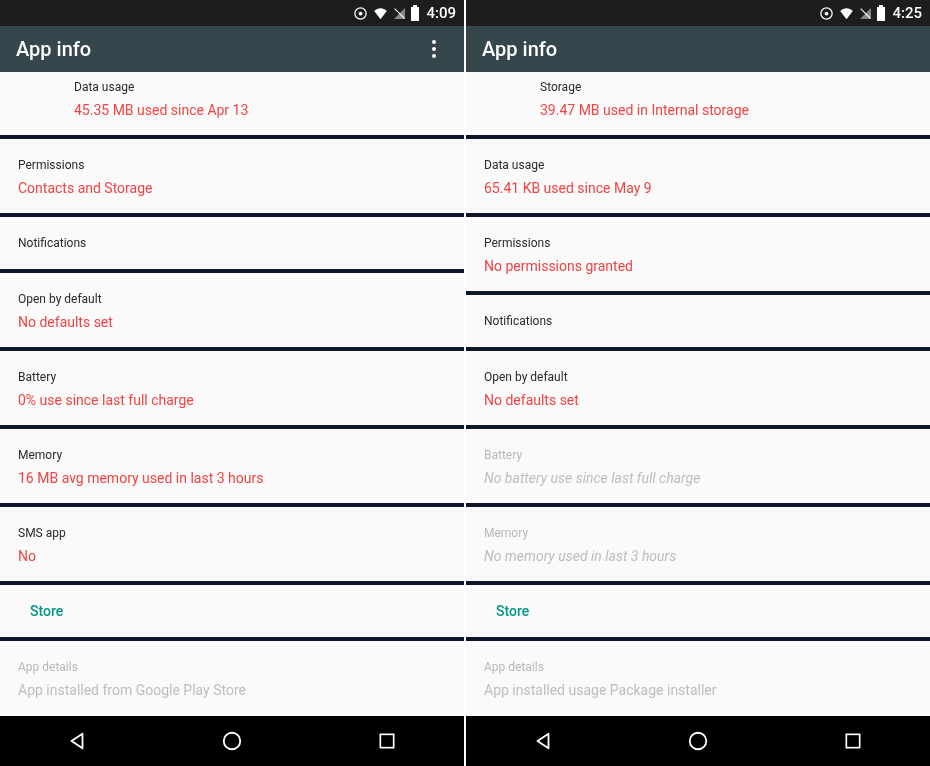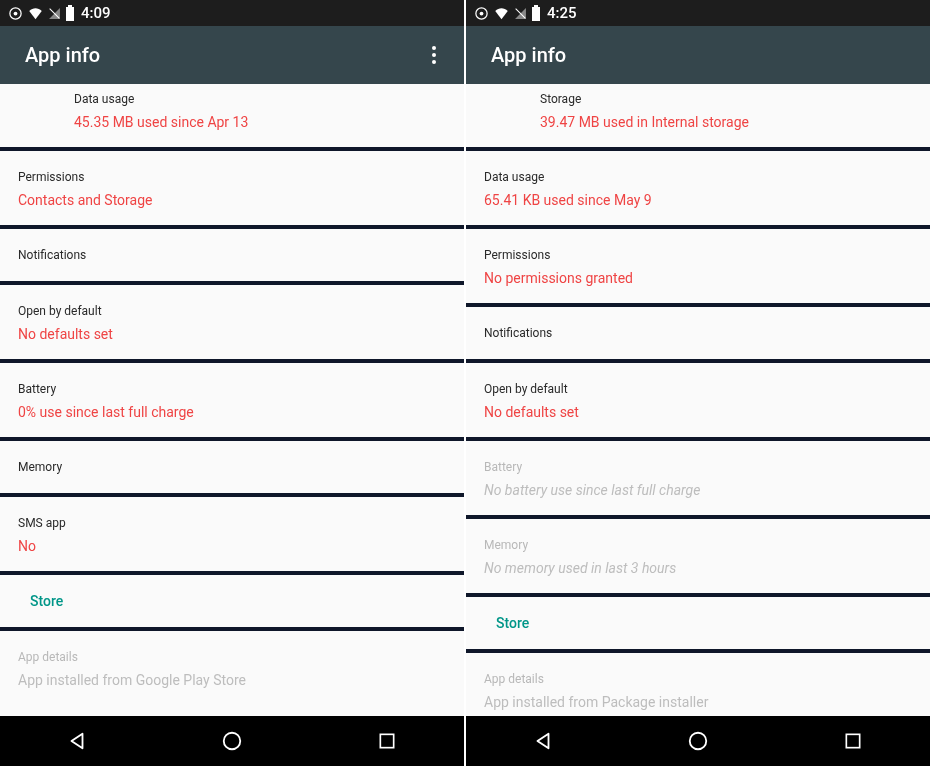--- a/index.html
+++ b/index.html
@@ -20,35 +20,35 @@
     display: flex;
     flex-direction: column;
     position: relative;
   }
   .status-bar {
     height: 26px;
     background: #1d1d1d;
     color: #ffffff;
     display: flex;
     align-items: center;
-    justify-content: flex-start;
+    justify-content: flex-end;
     padding: 0 8px;
     font-size: 14px;
     gap: 4px;
   }
   .status-bar .icon { display:inline-flex; align-items:center; }
   .status-bar .time { font-weight: 500; font-size: 15px; margin-left:2px;}
   .app-bar {
-    height: 58px;
+    height: 46px;
     background: #35464c;
     color: #ffffff;
     display: flex;
     align-items: center;
     justify-content: space-between;
-    padding: 0 18px 0 25px;
+    padding: 0 18px 0 16px;
   }
   .app-bar .title {
     font-size: 20px;
     font-weight: 500;
   }
   .app-bar .overflow {
     width: 24px; height:24px;
     display:flex; align-items:center; justify-content:center;
   }
   .content {
@@ -159,20 +159,21 @@
     <div class="row">
       <div class="primary">Open by default</div>
       <div class="secondary">No defaults set</div>
     </div>
     <div class="row">
       <div class="primary">Battery</div>
       <div class="secondary">0% use since last full charge</div>
     </div>
     <div class="row">
       <div class="primary">Memory</div>
+      <div class="secondary">16 MB avg memory used in last 3 hours</div>
     </div>
     <div class="row">
       <div class="primary">SMS app</div>
       <div class="secondary">No</div>
     </div>
     <div class="row section">
       <div class="primary">Store</div>
     </div>
     <div class="row fade">
       <div class="primary">App details</div>
@@ -257,21 +258,21 @@
     </div>
     <div class="row disabled">
       <div class="primary">Memory</div>
       <div class="secondary">No memory used in last 3 hours</div>
     </div>
     <div class="row section">
       <div class="primary">Store</div>
     </div>
     <div class="row fade">
       <div class="primary">App details</div>
-      <div class="secondary">App installed from Package installer</div>
+      <div class="secondary">App installed usage Package installer</div>
     </div>
   </div>
 
   <div class="nav-bar">
     <div class="nav-btn">
       <svg width="22" height="22" viewBox="0 0 24 24">
           <path d="M18 4 L6 12 L18 20 Z" fill="none" stroke="#fff" stroke-width="2" stroke-linejoin="round"></path>
         </svg>
     </div>
     <div class="nav-btn">

